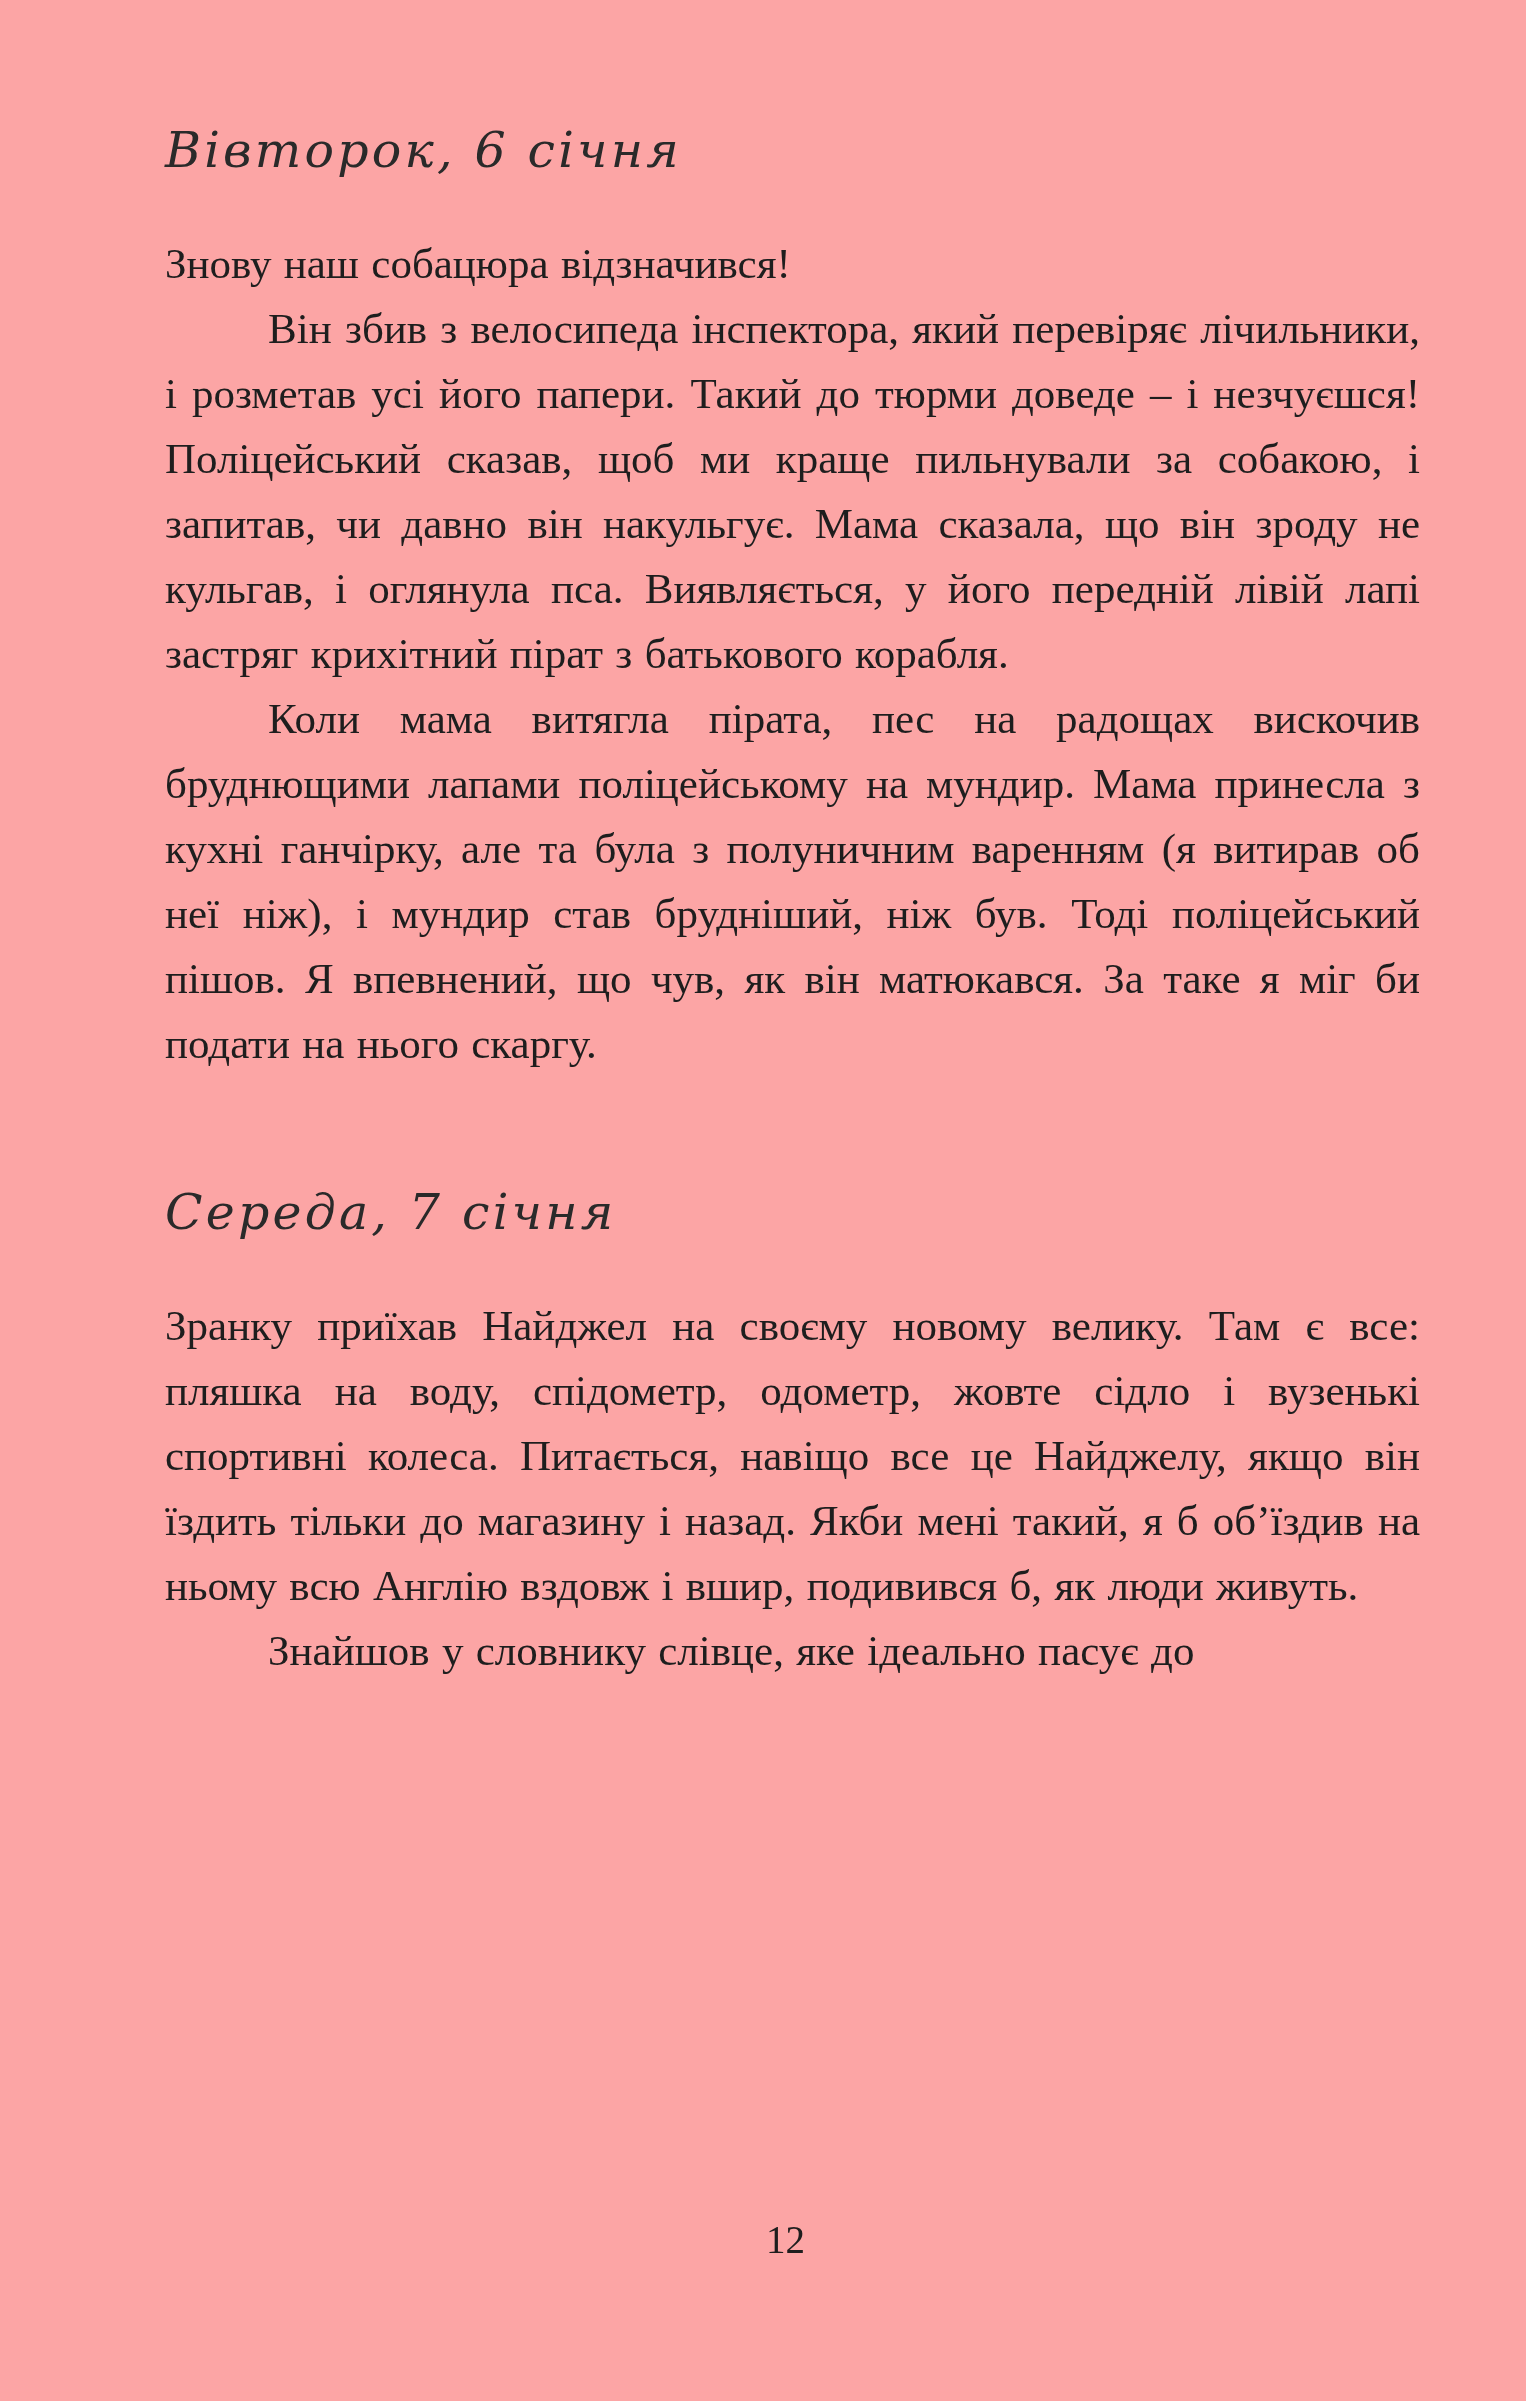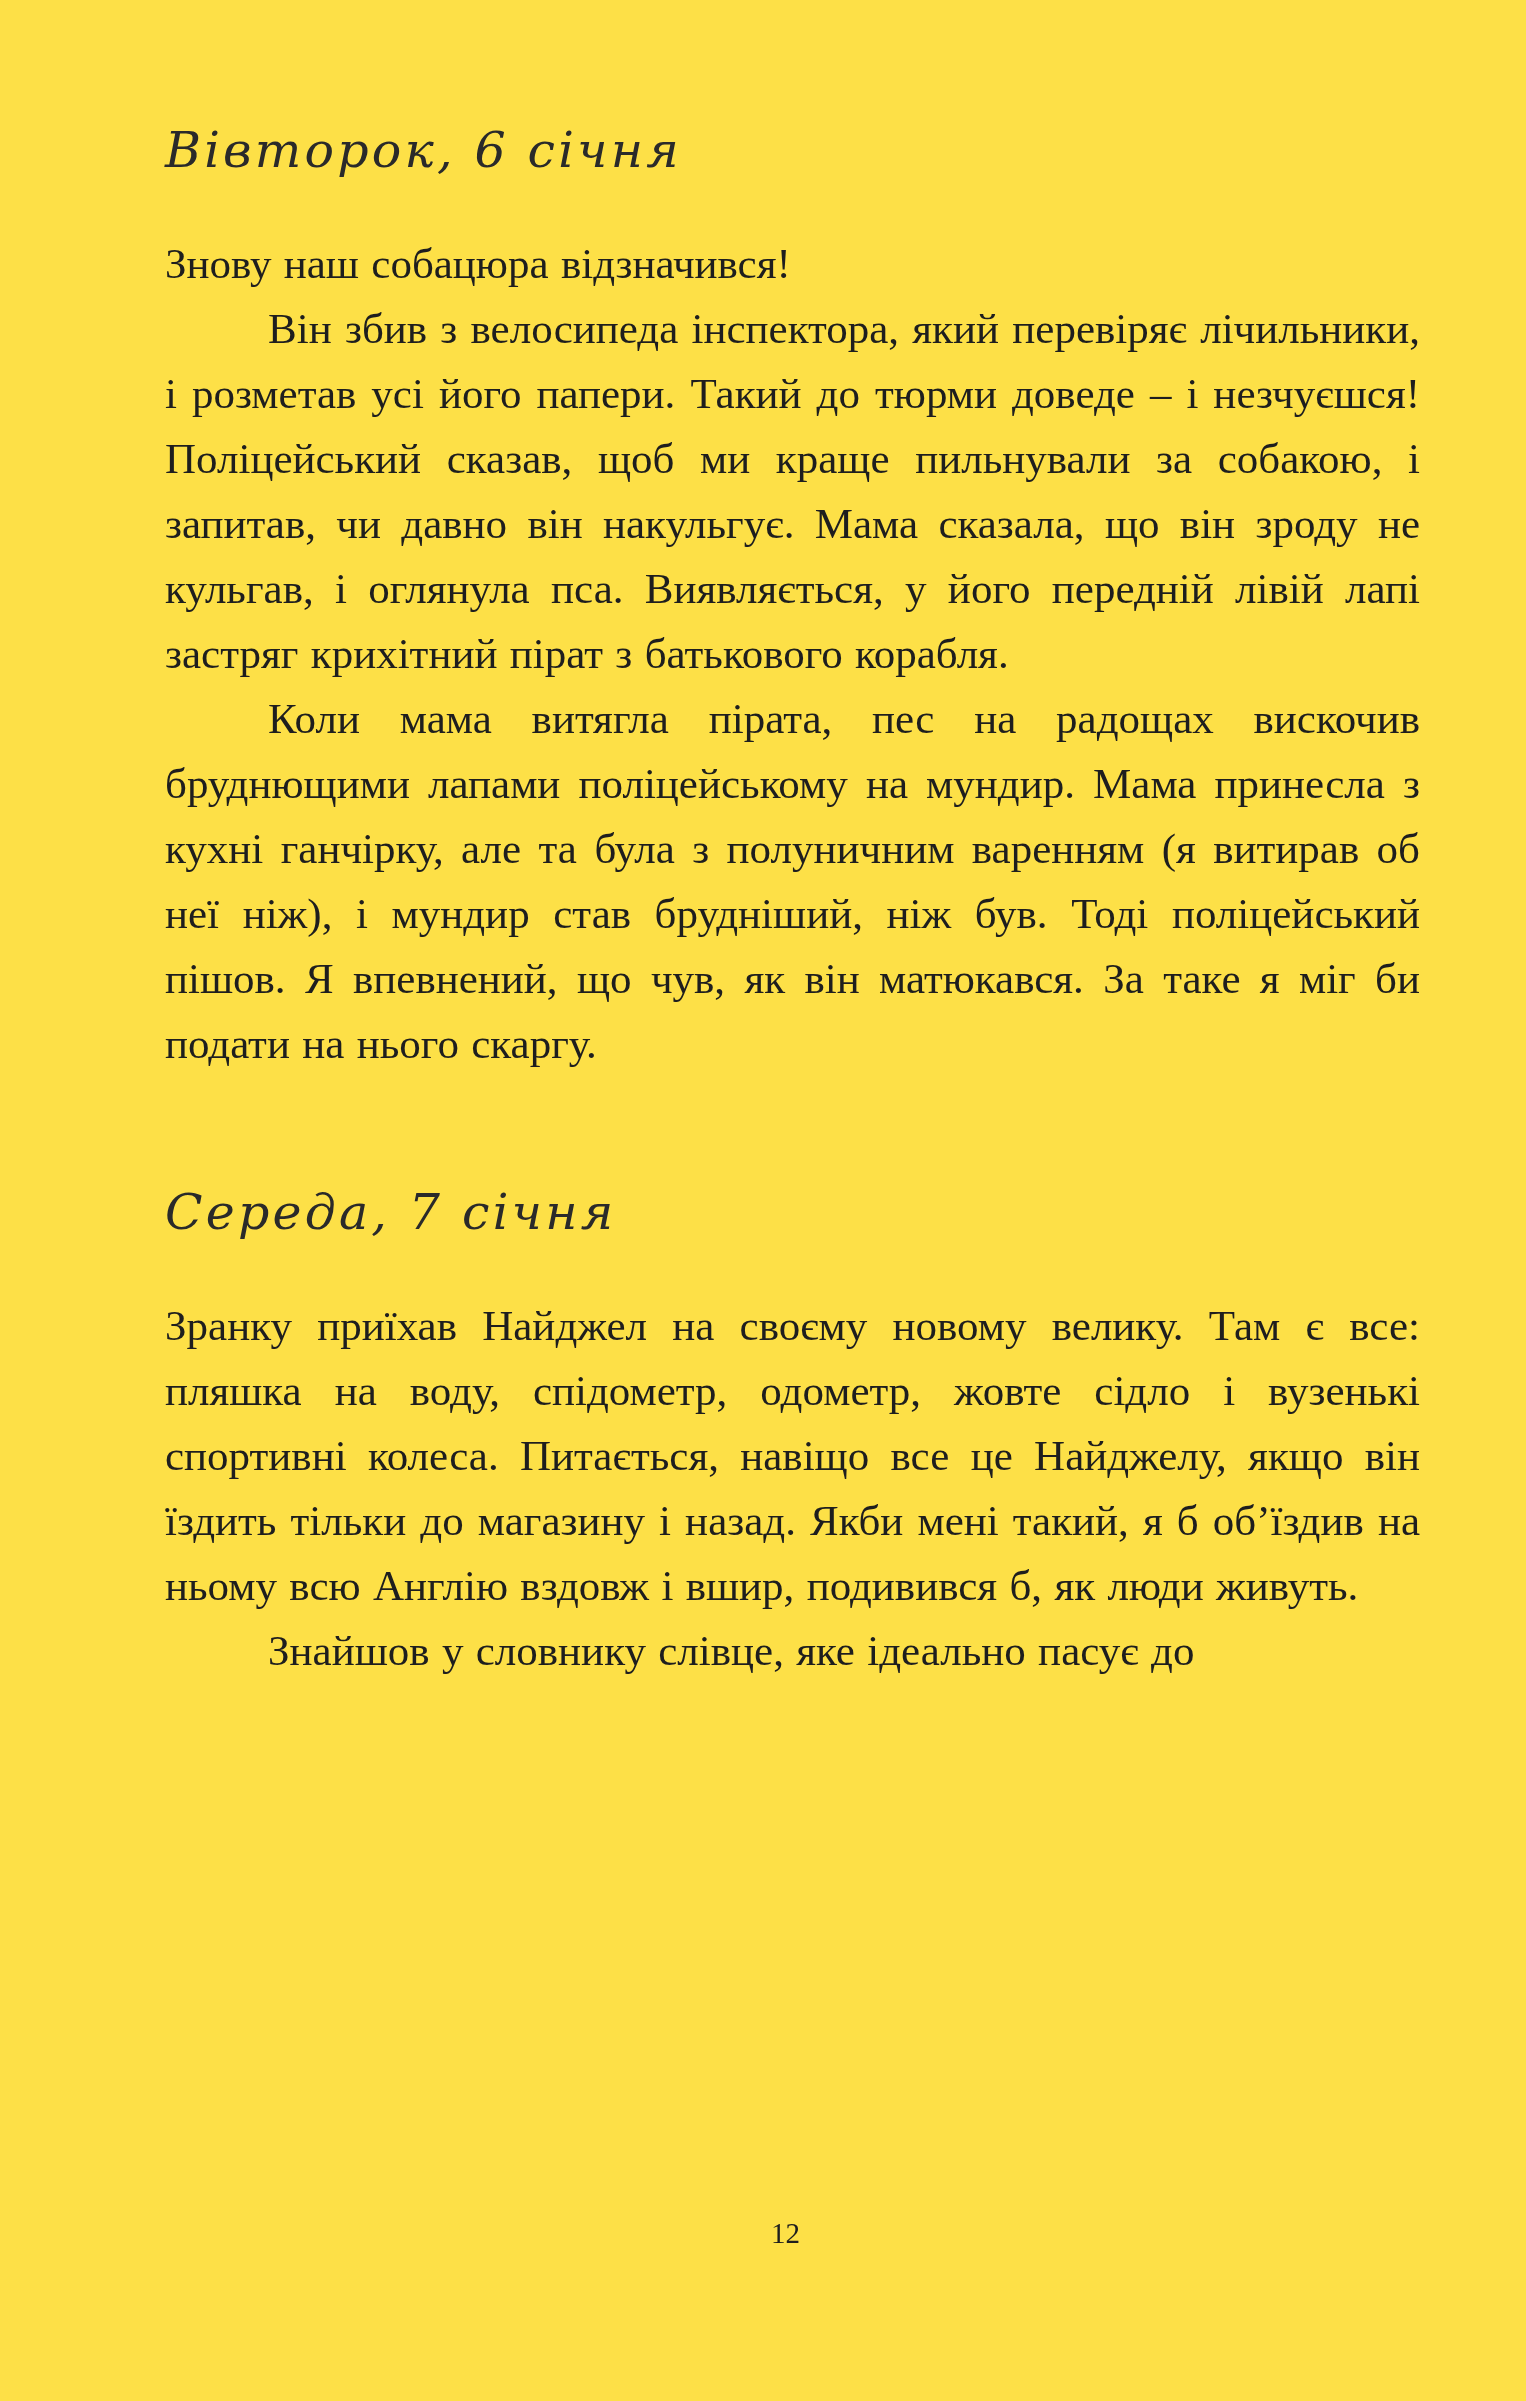--- a/index.html
+++ b/index.html
@@ -5,21 +5,21 @@
   html, body {
     margin: 0;
     padding: 0;
     background: #ffffff;
   }
 
   .page {
     position: relative;
     width: 1527px;
     height: 2401px;
-    background: #fde047;
+    background: #fca5a5;
     box-sizing: border-box;
     padding: 118px 107px 0 165px;
     color: #1e1e1e;
     overflow: hidden;
   }
 
   
   .entry-heading {
     font-family: "DejaVu Serif", serif;
     font-style: italic;
@@ -47,21 +47,21 @@
 
   .entry + .entry { margin-top: 104px; }
 
   .page-number {
     position: absolute;
     left: 165px;
     right: 121px;
     top: 2217px;
     text-align: center;
     font-family: "Liberation Serif", serif;
-    font-size: 29px;
+    font-size: 39px;
     color: #1e1e1e;
   }
 </style>
 </head>
 <body>
 
 <div class="page">
 
   <section class="entry">
     <header class="entry-heading">

